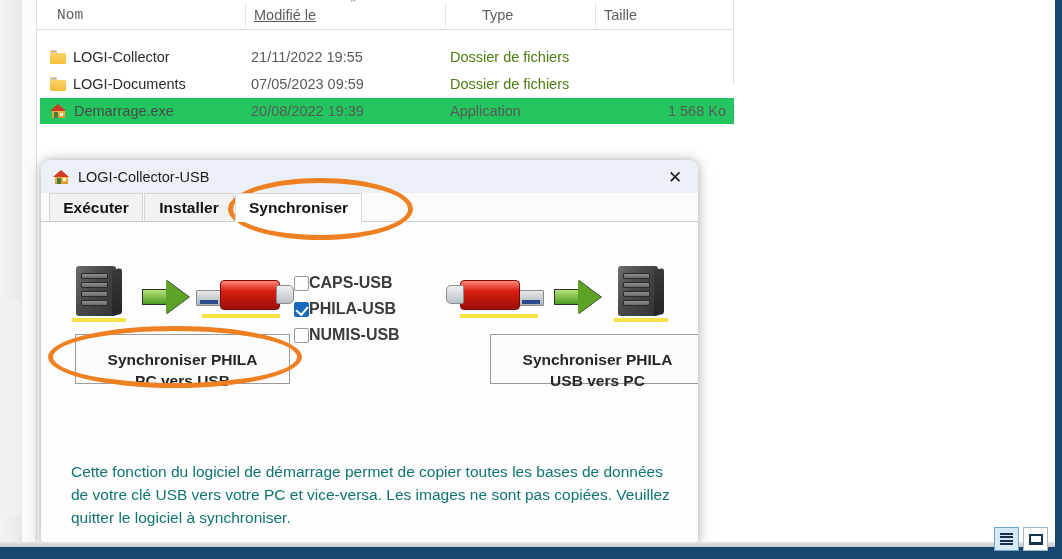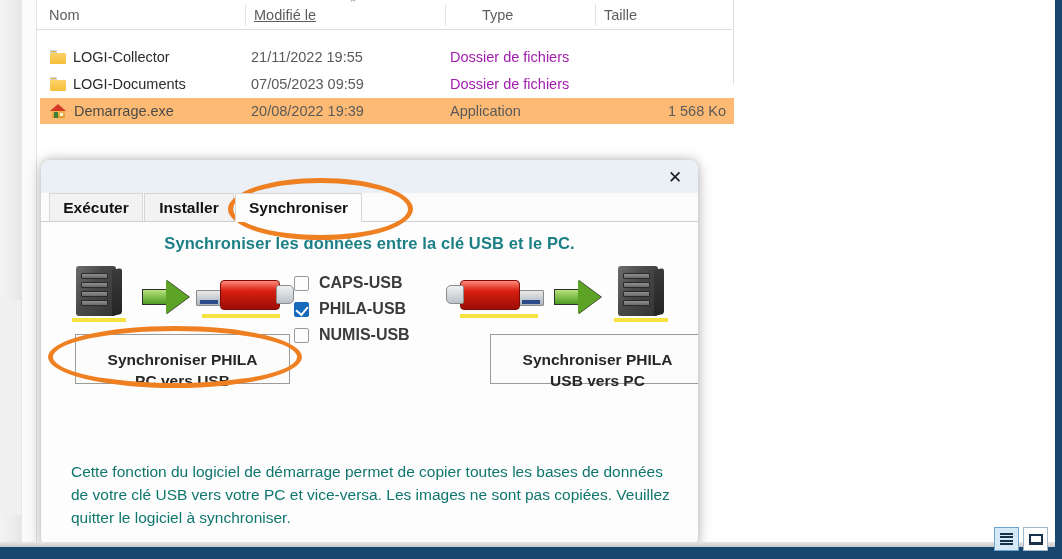--- a/index.html
+++ b/index.html
@@ -58,24 +58,24 @@
   .header-vline-right{
     position:absolute; left:733px; top:0; width:1px; height:84px; background:#dedede;
   }
 
   
   .file-row{
     position:absolute; left:40px; width:694px; height:26px;
     display:flex; align-items:center;
     font-size:14.5px; color:#2b2b2b;
   }
-  .file-row.selected{ background:#fdba74; color:#4b4b4b; }
+  .file-row.selected{ background:#22c55e; color:#4b4b4b; }
   .fr-name{ position:absolute; left:10px; display:flex; align-items:center; gap:7px; }
   .fr-mod{ position:absolute; left:211px; color:#5a5a5a; }
-  .fr-type{ position:absolute; left:410px; color:#a21caf; }
+  .fr-type{ position:absolute; left:410px; color:#4d7c0f; }
   .fr-size{ position:absolute; left:560px; width:126px; text-align:right; color:#5a5a5a; }
   .file-row.selected .fr-mod,
   .file-row.selected .fr-type,
   .file-row.selected .fr-size{ color:#5a5a5a; }
 
   
   .ic-folder{ width:16px; height:14px; position:relative; flex:0 0 auto;}
   .ic-folder .tab{
     position:absolute; left:0; top:0; width:7px; height:3px;
     background:#e8b33c; border-radius:1px 1px 0 0;
@@ -248,21 +248,21 @@
     text-align:center;
     font-size:15.5px; font-weight:bold; color:#262626;
     line-height:21px;
     padding-top:14px;
     cursor:pointer;
   }
 
   
   .cbgroup{ position:absolute; left:295px; top:307px; }
   .cbrow{
-    display:flex; align-items:center; gap:10px; height:26px;
+    display:flex; align-items:center; height:26px;
     font-size:16px; font-weight:bold; color:#3b3b3b;
   }
   .cbox{
     width:15px; height:15px; flex:0 0 auto;
     border:1px solid #9a9a9a; background:#fdfdfd; border-radius:2px;
     position:relative;
   }
   .cbox.checked{
     background:#1669bb; border-color:#1669bb;
   }
@@ -326,21 +326,21 @@
 
   <div class="ex-left-gutter"></div>
   <div class="ex-left-gutter2"></div>
 
   <div class="left-scroll-track">
     
   </div>
 
   <div class="header-topline"></div>
   <div class="col-header">
-    <div class="ch" style="left:4px;width:208px;">Nom</div>
+    <div class="ch" style="left:12px;width:208px;font-family:Liberation Mono, monospace;">Nom</div>
     <div class="col-sep" style="left:208px;"></div>
     <div class="ch" style="left:209px;width:199px;text-decoration:underline;">Modifié le</div>
     <div class="col-sep" style="left:408px;"></div>
     <div class="ch" style="left:409px;width:149px;margin-left:28px;">Type</div>
     <div class="col-sep" style="left:558px;"></div>
     <div class="ch" style="left:559px;width:130px;">Taille</div>
   </div>
   <div class="sort-arrow">⌃</div>
   <div class="header-vline-right"></div>
 
@@ -382,33 +382,41 @@
     </div>
     <div class="fr-mod">20/08/2022 19:39</div>
     <div class="fr-type">Application</div>
     <div class="fr-size">1 568 Ko</div>
   </div>
 </div>
 
 <div id="dialog">
 
   <div class="dlg-titlebar">
+    <div class="dlg-title-wrap">
+      <span class="ic-house">
+        <span class="roof"></span>
+          <span class="wall"></span>
+          <span class="door"></span>
+          <span class="win"></span>
+      </span>
+      <span class="dlg-title-text">LOGI-Collector-USB</span>
+    </div>
     <div class="dlg-close">✕</div>
   </div>
 
   <div class="tabstrip">
     <div class="tab" style="left:8px;width:94px;">Exécuter</div>
     <div class="tab" style="left:103px;width:90px;">Installer</div>
     <div class="tab active" style="left:194px;width:127px;">Synchroniser</div>
   </div>
   <div class="tab-underline"></div>
 
   <div class="panel">
 
-    <div class="panel-heading">Synchroniser les données entre la clé USB et le PC.</div>
 
     <div class="sync-block" style="left:22px; top:40px; width:260px;">
       <div class="imgrow">
         <div class="nas" style="left:8px; top:2px;">
           <div class="case"></div>
             <div class="side"></div>
           <div class="bay" style="top:9px;"></div>
           <div class="bay" style="top:18px;"></div>
           <div class="bay" style="top:27px;"></div>
           <div class="bay" style="top:36px;"></div>

